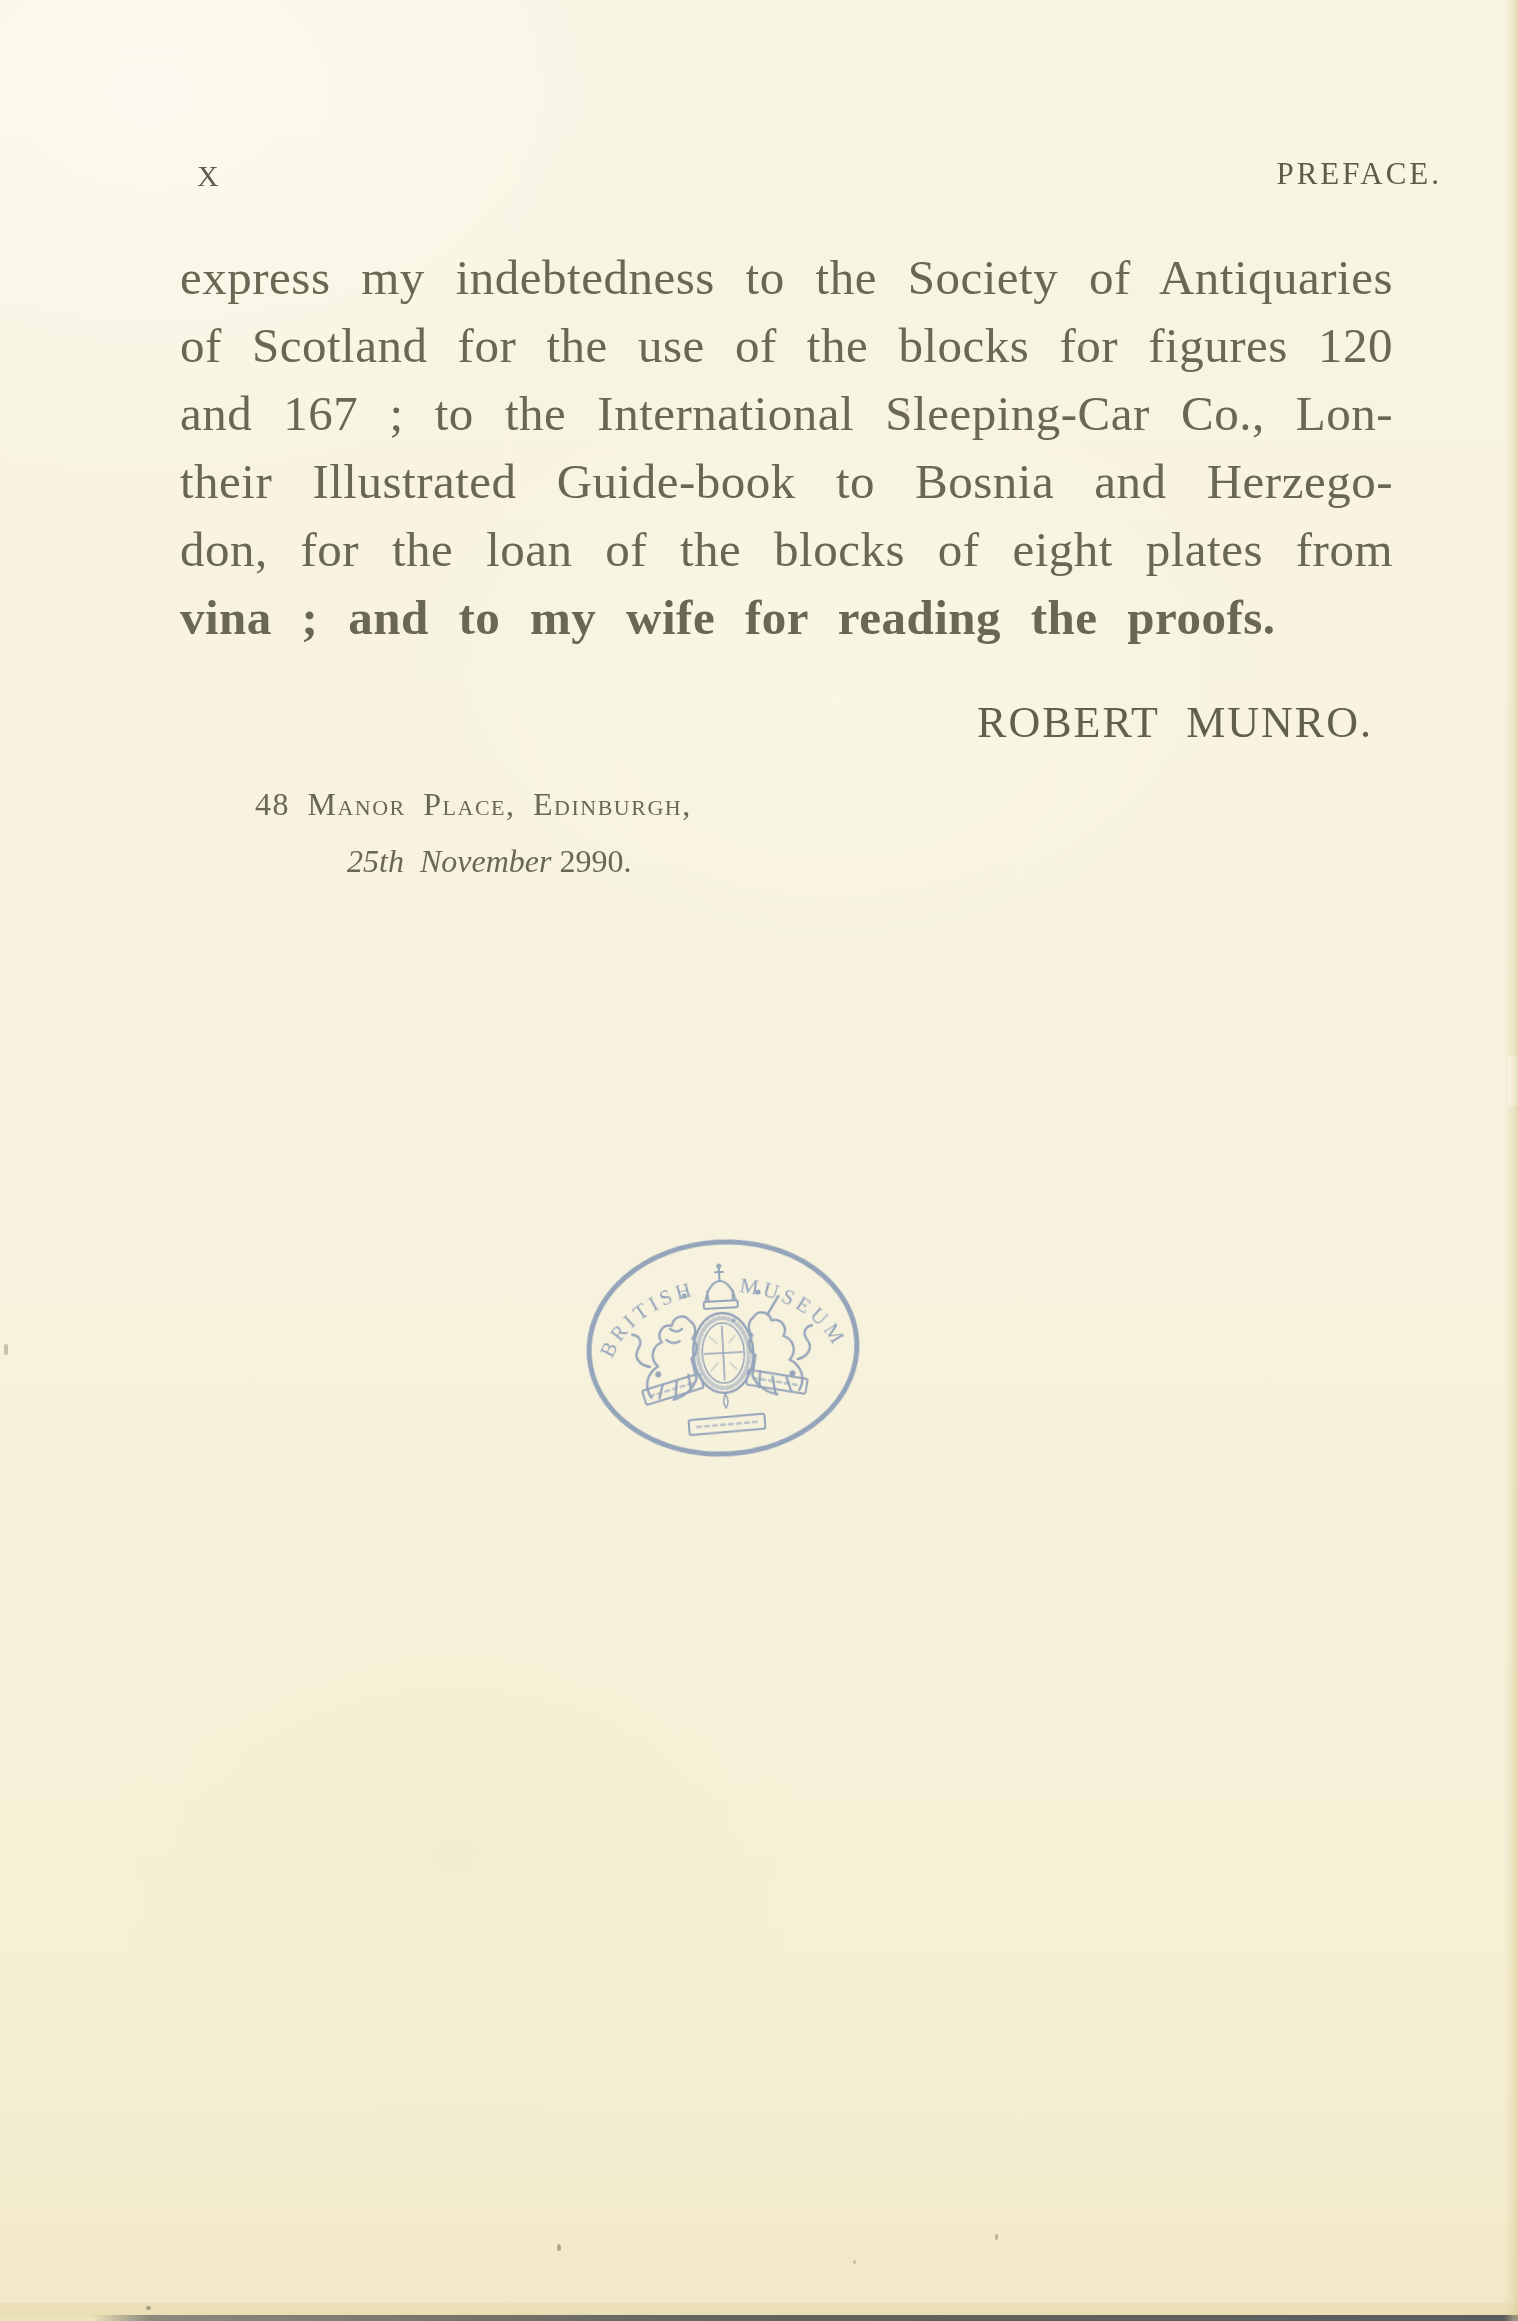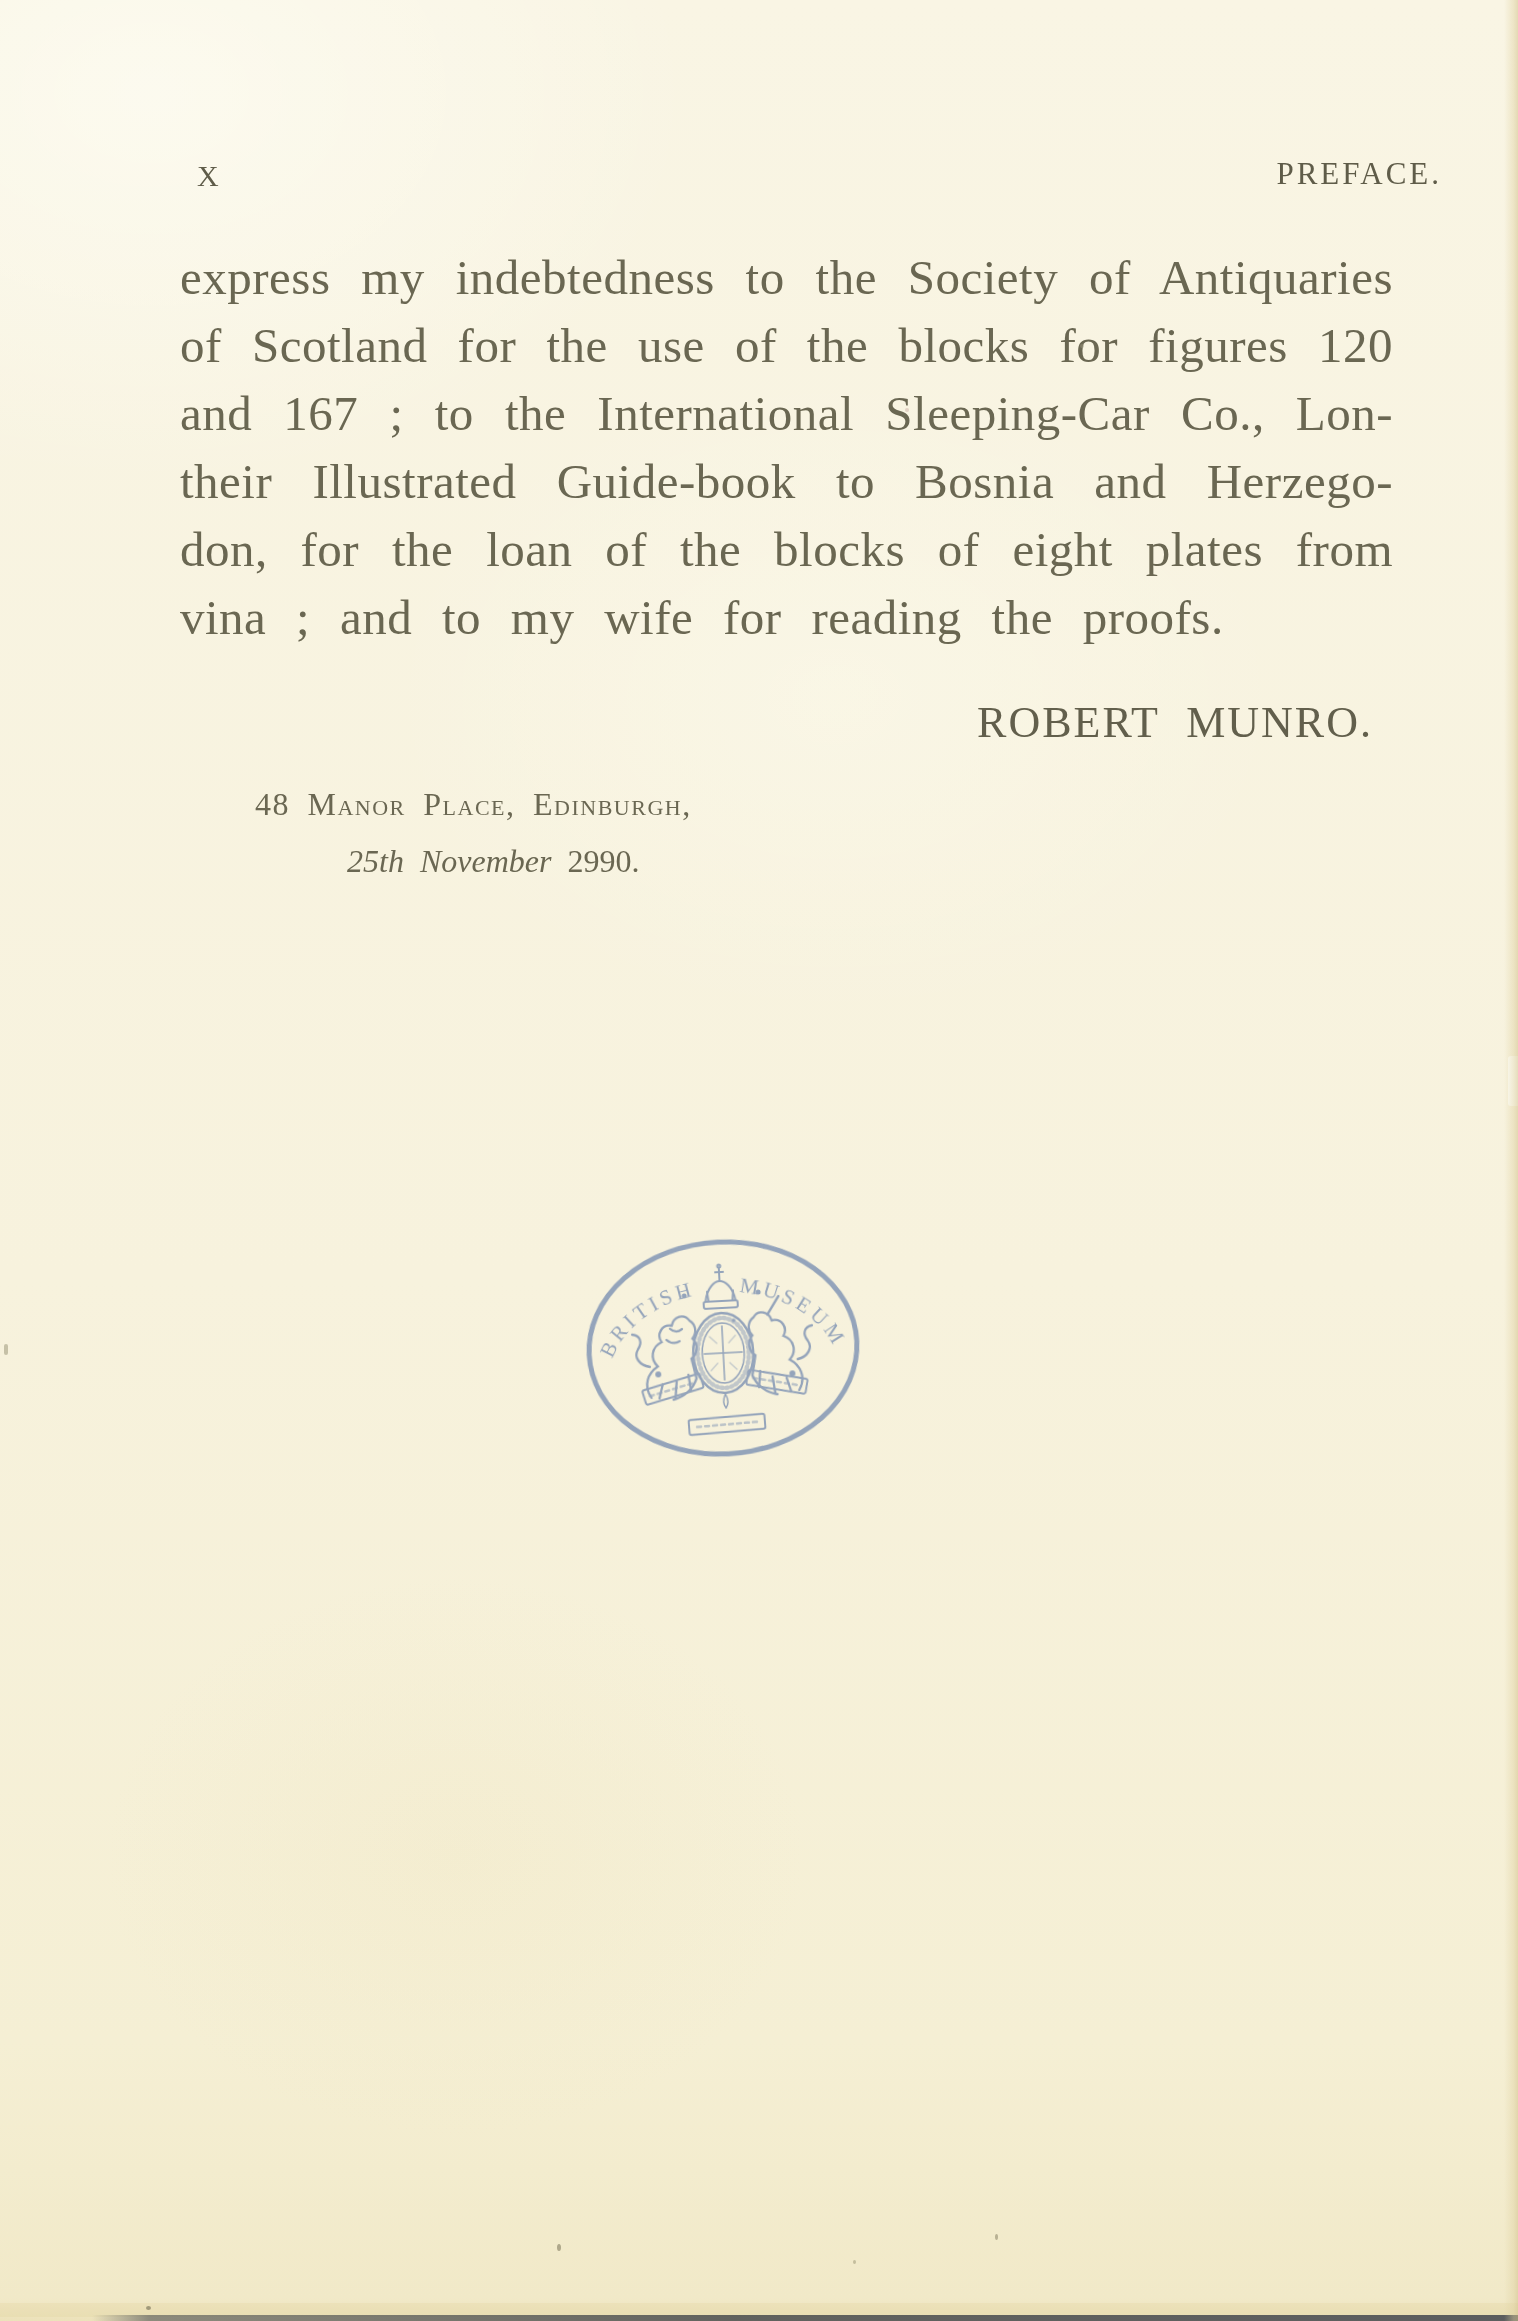--- a/index.html
+++ b/index.html
@@ -18,31 +18,31 @@
     pointer-events:none;
   }
   .header-row{position:absolute;left:197px;top:156px;width:1213px;height:40px;color:#5f5c49;}
   .pagenum{position:absolute;left:0;top:3px;font-size:30px;letter-spacing:2px;}
   .title{position:absolute;left:0;top:0;width:100%;text-align:right;font-size:31px;letter-spacing:3px;transform:translateX(32px);}
   .bodytext{
     position:absolute;left:180px;top:244px;width:1213px;
     font-size:49px;color:#6a6752;letter-spacing:0.5px;word-spacing:17px;
   }
   .bline{height:68px;line-height:68px;text-align:justify;text-align-last:justify;white-space:normal;}
-  .bline.last{text-align:center;text-align-last:left;}
+  .bline.last{text-align:center;text-align-last:left;font-weight:bold;}
   .signature{
     position:absolute;right:145px;top:697px;font-size:44px;color:#625f4c;
     letter-spacing:2px;word-spacing:14px;
   }
   .address{
     position:absolute;left:255px;top:786px;font-size:32px;color:#6a6752;
     font-variant:small-caps;letter-spacing:1.5px;word-spacing:8px;text-align:right;
   }
   .dateline{position:absolute;left:347px;top:843px;font-size:32px;color:#6a6752;word-spacing:8px;}
-  .dateline .it{font-style:italic;margin-right:16px;}
+  .dateline .it{font-style:italic;margin-right:8px;}
   
   .stamp{
     position:absolute;left:581px;top:1231px;width:284px;height:234px;
     transform:rotate(-3deg);opacity:0.92;filter:blur(0.4px);
   }
   
   .bottom-edge{
     position:absolute;left:92px;right:0;bottom:0;height:6px;
     background:linear-gradient(90deg,rgba(62,66,72,0) 0%,rgba(62,66,72,0.55) 4%,rgba(58,62,68,0.78) 45%,rgba(66,70,78,0.85) 100%);
     border-radius:3px 0 0 0;

